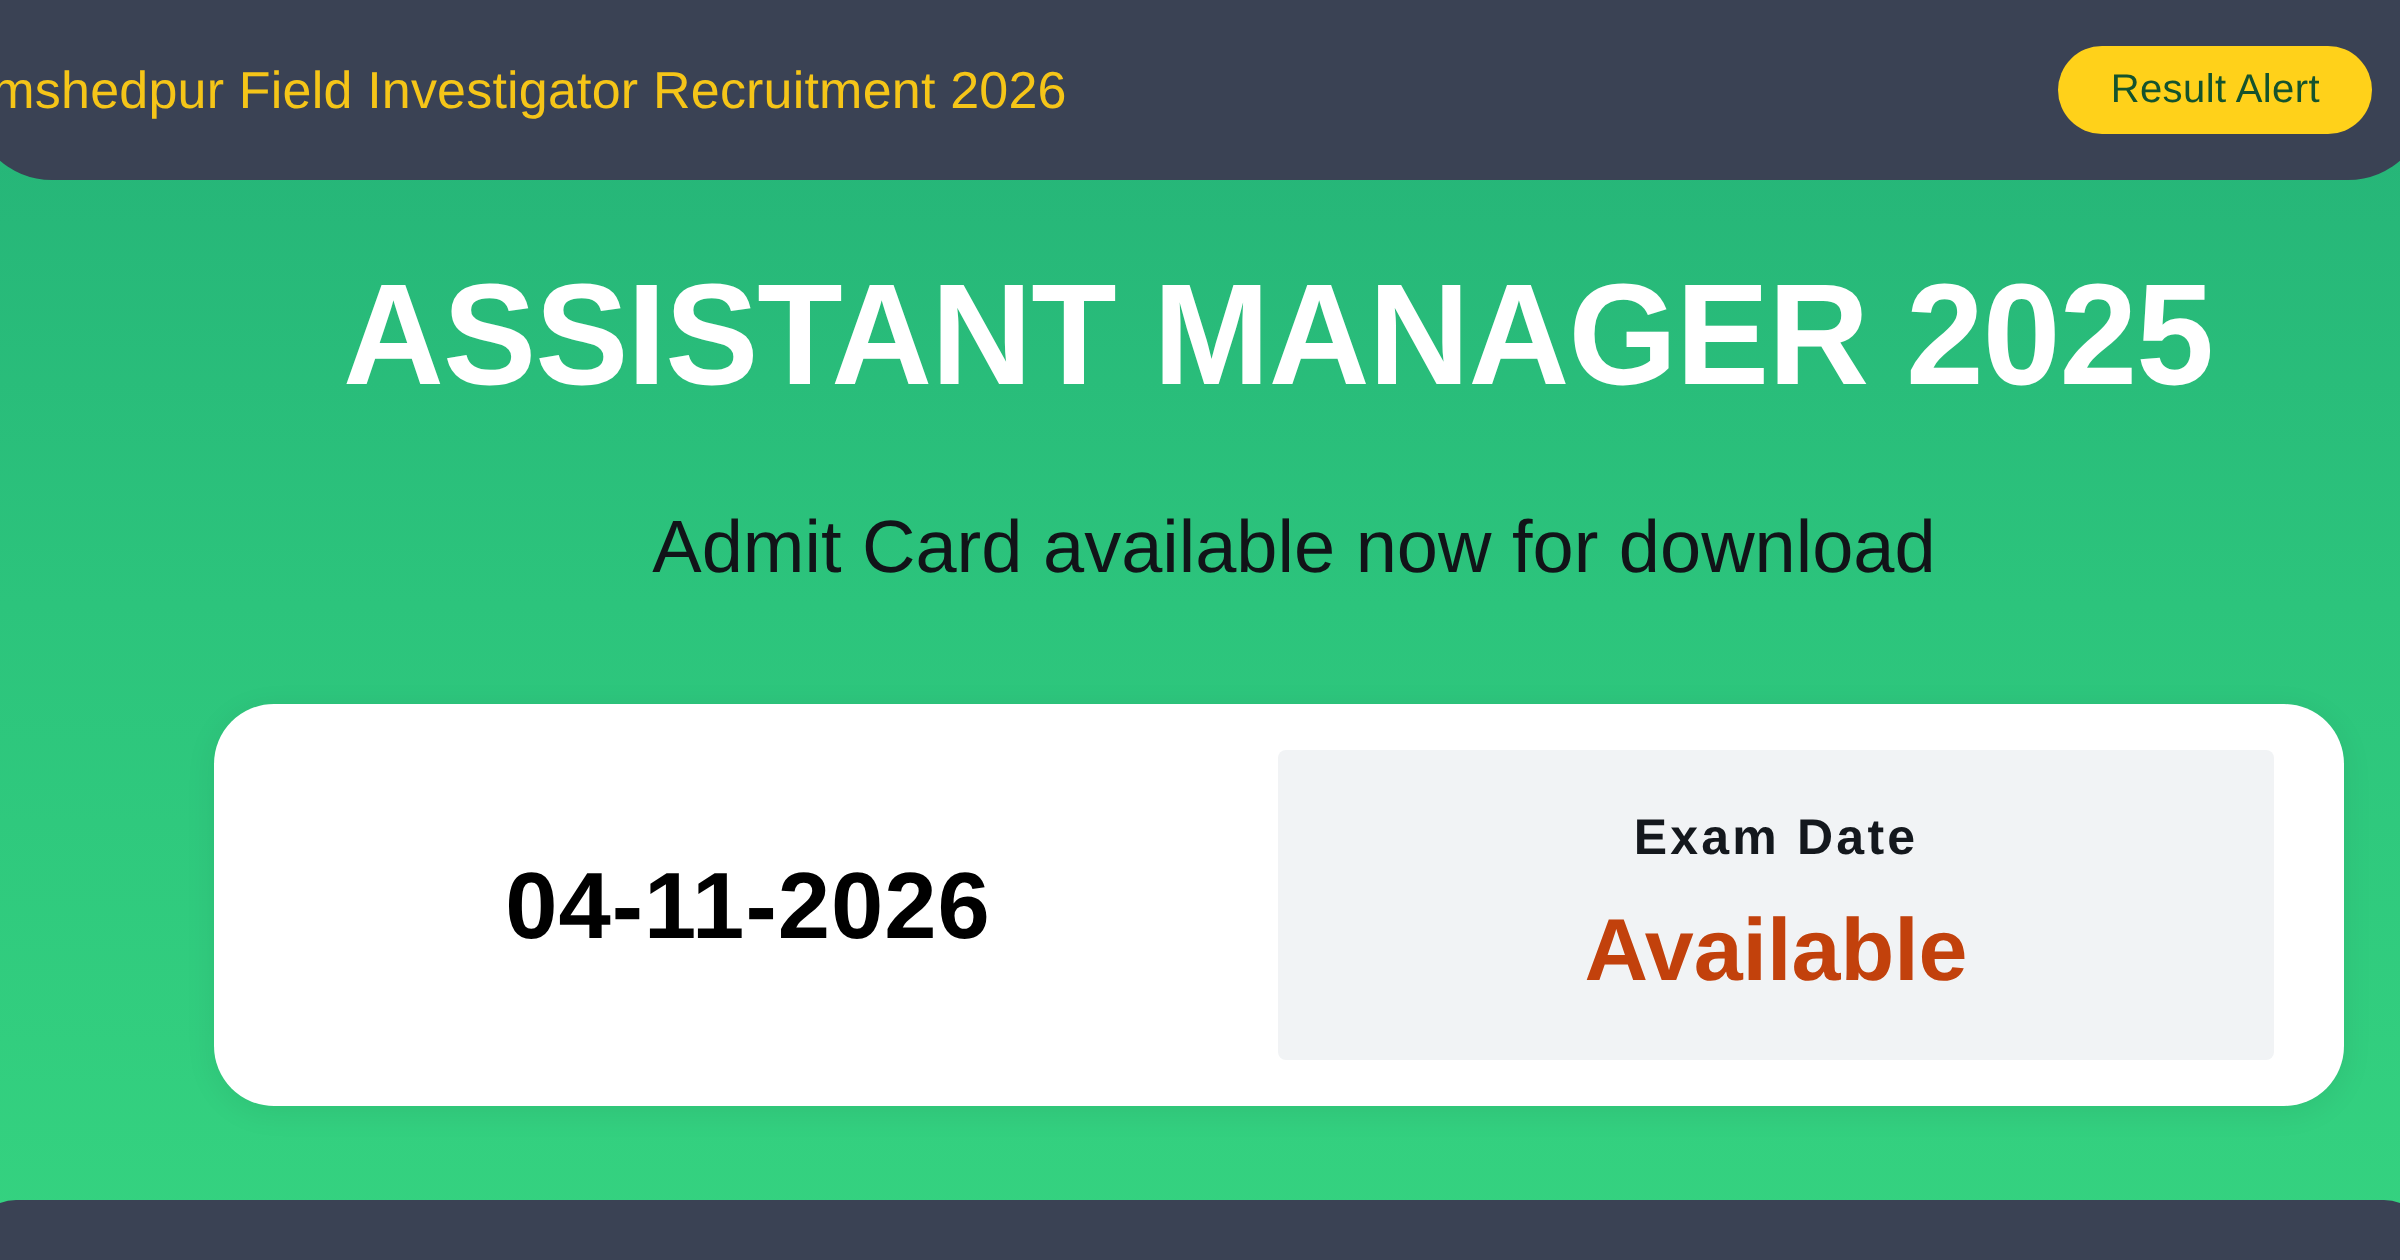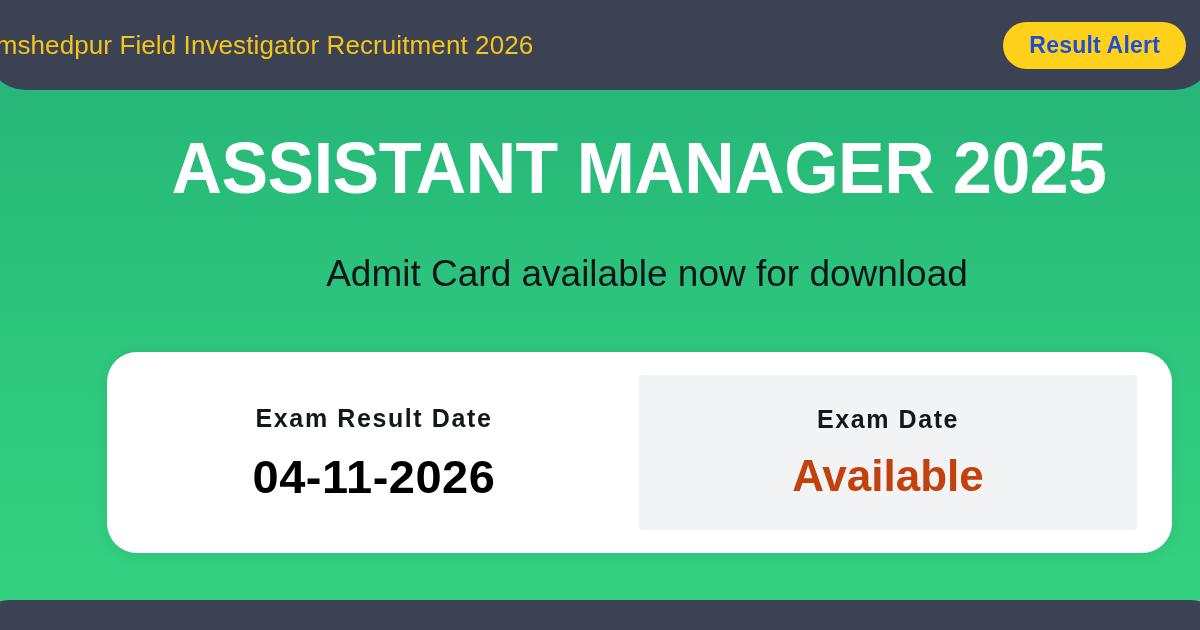--- a/index.html
+++ b/index.html
@@ -47,23 +47,23 @@
     letter-spacing:0.1px;
     white-space:nowrap;
     margin-left:-18px;
     padding-left:0;
     line-height:1;
   }
 
   .alert-badge {
     flex:none;
     background:#ffd11a;
-    color:#1d4ed8;
-    font-size:23px;
-    font-weight:700;
+    color:#14532d;
+    font-size:20px;
+    font-weight:400;
     letter-spacing:0.2px;
     padding:12px 26px;
     border-radius:28px;
     white-space:nowrap;
     line-height:1;
   }
 
   
   .content {
     position:absolute;
@@ -187,21 +187,20 @@
 
   <div class="content">
 
     <div class="main-title">ASSISTANT MANAGER 2025</div>
 
     <div class="sub-title">Admit Card available now for download</div>
 
     <div class="info-card">
 
       <div class="stat-block stat-primary">
-        <div class="stat-label">Exam Result Date</div>
         <div class="stat-value">04-11-2026</div>
       </div>
 
       <div class="stat-block stat-secondary">
         <div class="stat-label">Exam Date</div>
         <div class="stat-value accent">Available</div>
       </div>
 
     </div>
   </div>

